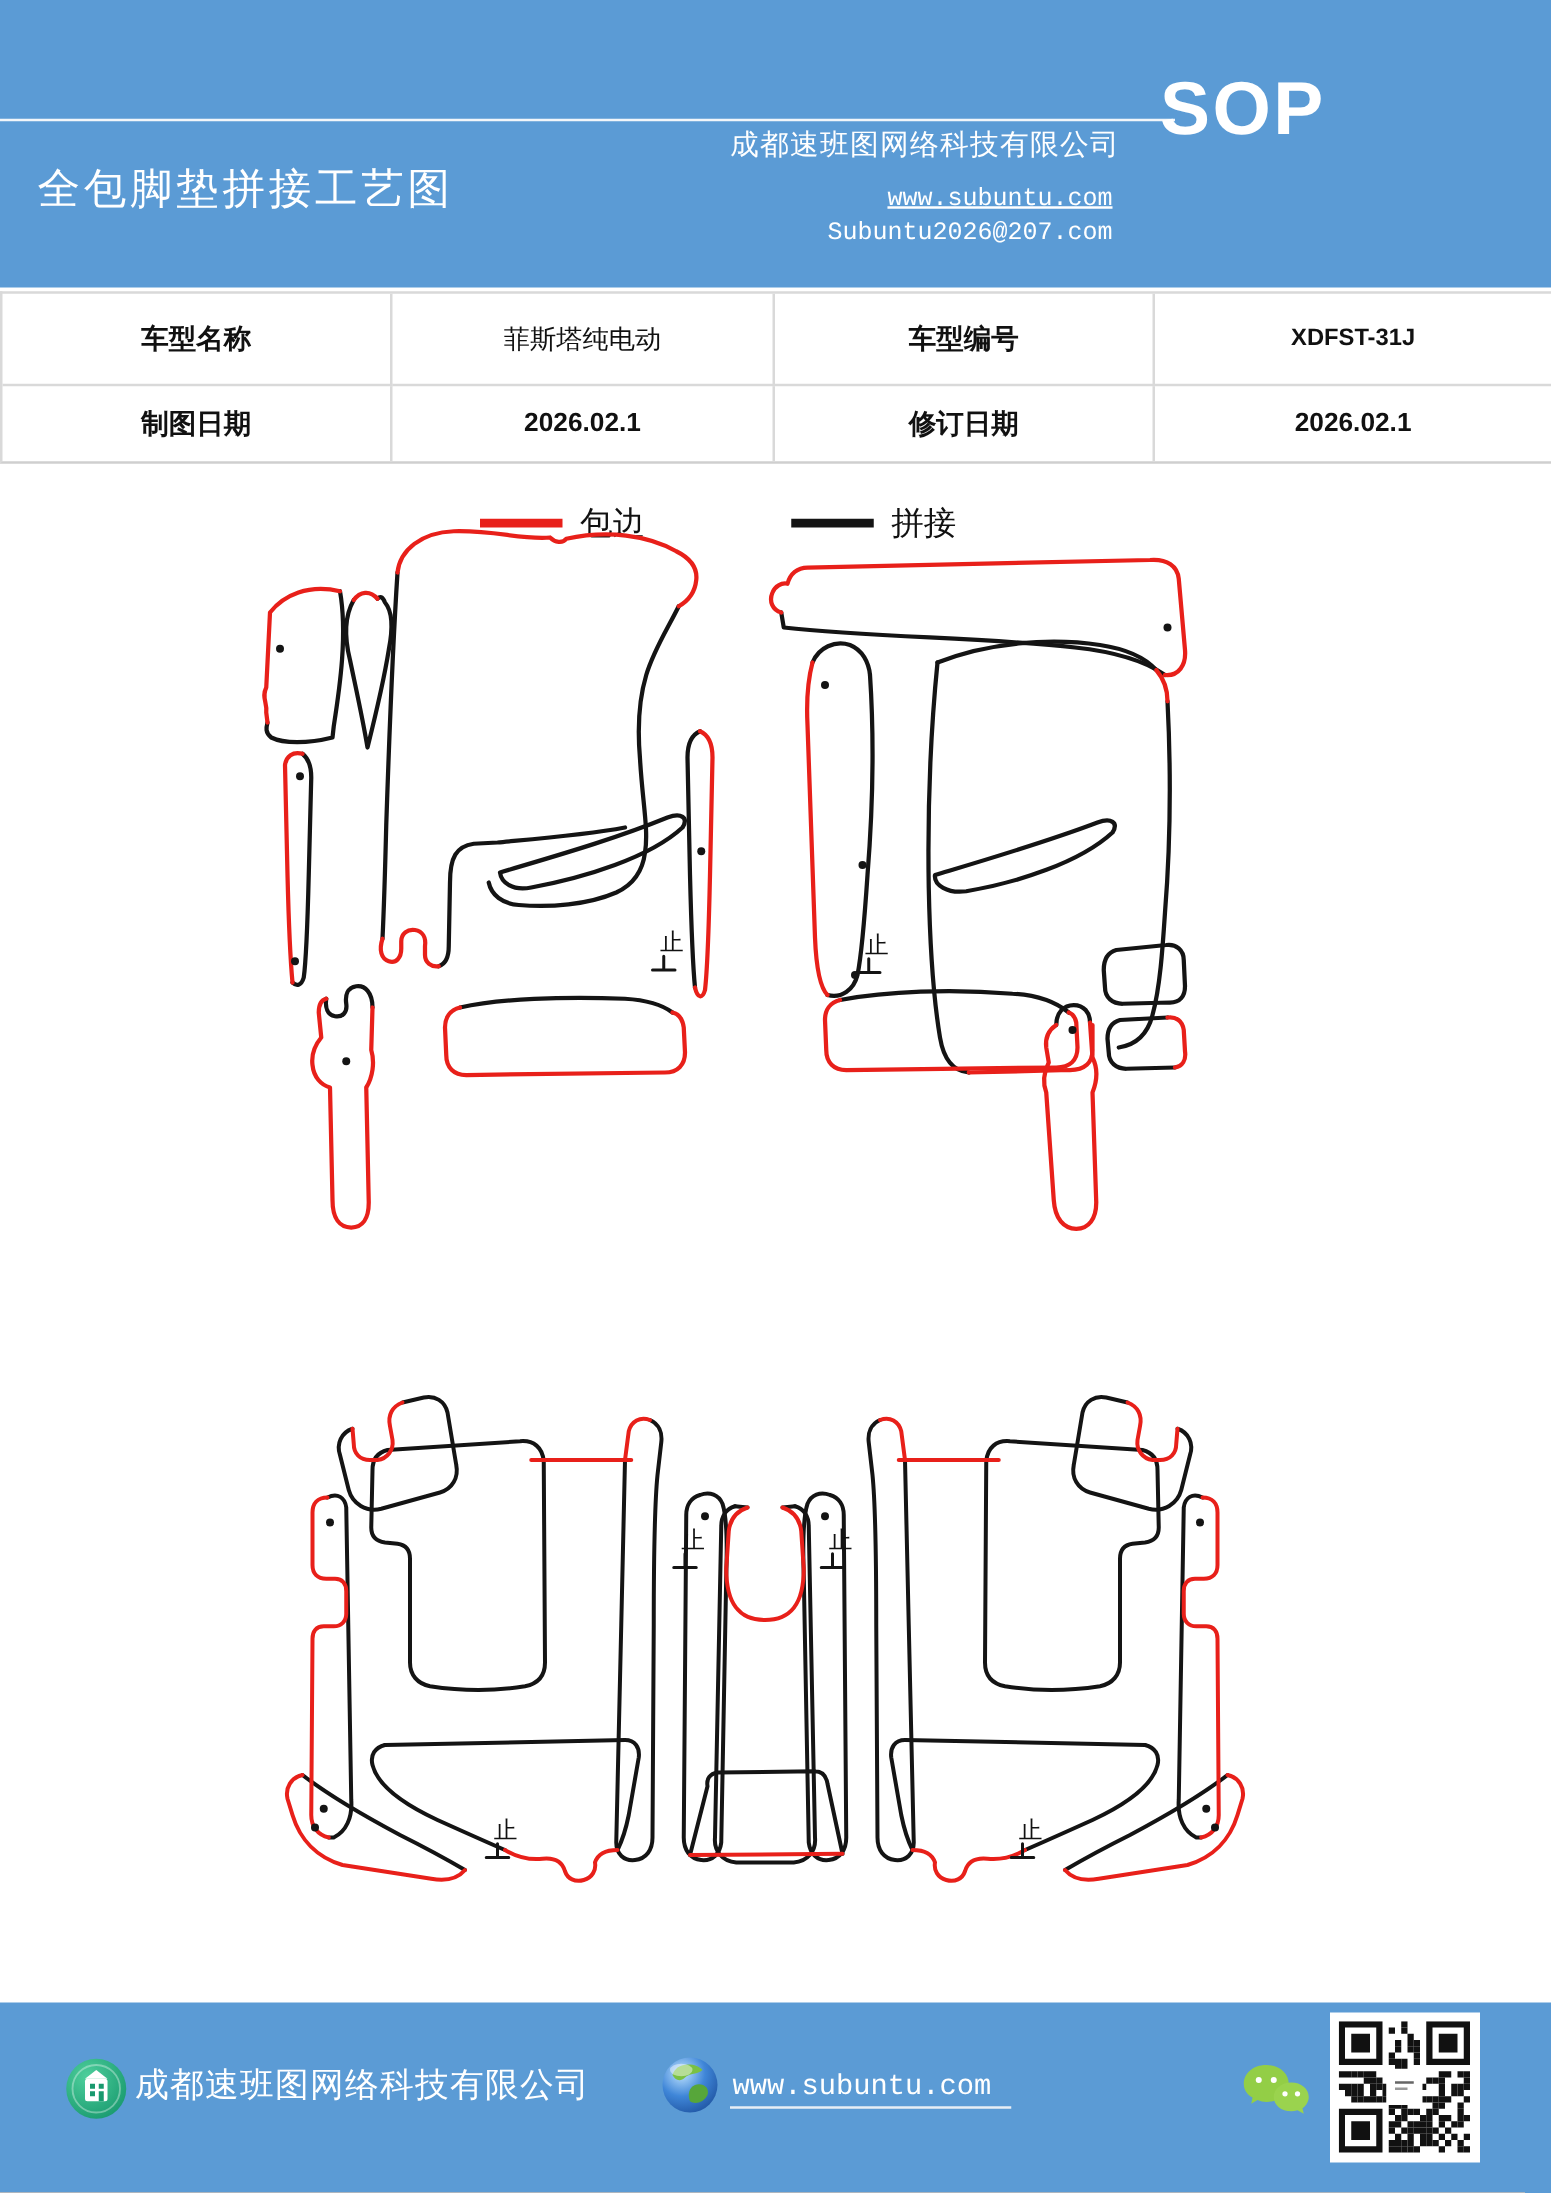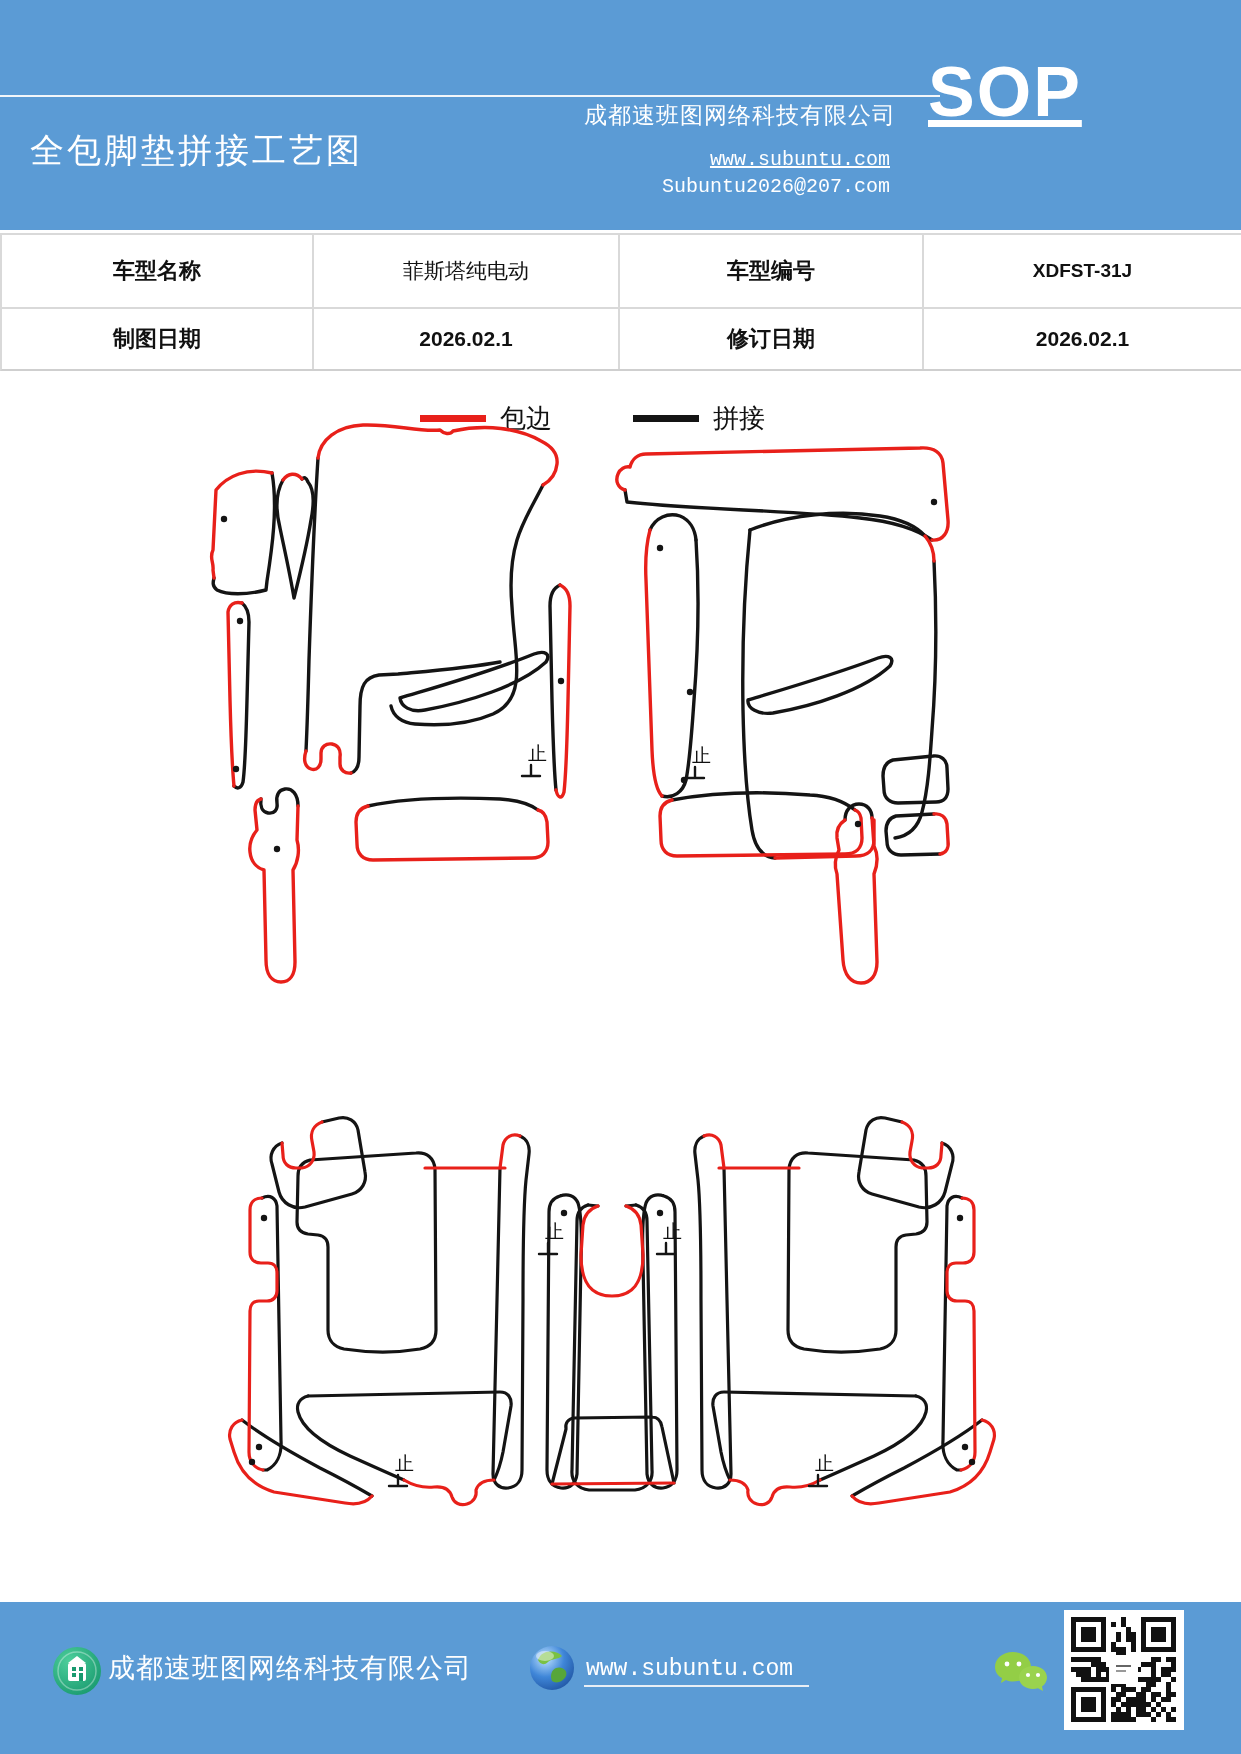--- a/index.html
+++ b/index.html
@@ -11,22 +11,22 @@
          letter-spacing:1px;font-family:"Liberation Sans",sans-serif;}
   .hdr-rule{position:absolute;left:0;top:95px;width:940px;height:2px;background:#f2f6fa;}
   .doc-title{position:absolute;left:30px;top:128px;color:#fff;font-size:34px;letter-spacing:3px;
          font-family:"Liberation Sans",sans-serif;}
   .hdr-co{position:absolute;left:560px;top:100px;width:360px;text-align:center;color:#fff;
          font-size:23px;font-family:"Liberation Serif",serif;letter-spacing:1px;}
   .hdr-links{position:absolute;left:600px;top:148px;width:290px;text-align:right;color:#fff;
          font-family:"Liberation Mono",monospace;}
   .hdr-links .www{font-size:20px;text-decoration:underline;cursor:pointer;}
   .hdr-links .mail{font-size:20px;margin-top:4px;}
-  .sop{position:absolute;left:928px;top:52px;color:#fff;font-size:70px;font-weight:700;
-       letter-spacing:2px;font-family:"Liberation Sans",sans-serif;text-decoration:underline;}
+  .sop{position:absolute;left:928px;top:52px;color:#fff;font-size:60px;font-weight:700;
+       letter-spacing:2px;font-family:"Liberation Sans",sans-serif;}
   
   .tbl{position:absolute;left:0px;top:233px;width:1239px;border:2px solid #d9d9d9;border-bottom:2px solid #cfcfcf;}
   .trow{display:grid;grid-template-columns:312px 306px 304px 1fr;}
   .trow:first-child .tcell{border-bottom:2px solid #d9d9d9;}
   .tcell{border-right:2px solid #d9d9d9;display:flex;align-items:center;justify-content:center;color:#111;}
   .tcell:last-child{border-right:none;}
   .r1{height:72px;} .r2{height:60px;}
   .t-label{font-family:"Liberation Serif",serif;font-size:22px;font-weight:bold;}
   .t-serif{font-family:"Liberation Serif",serif;font-size:21px;}
   .t-code{font-size:19px;font-weight:600;text-align:right;}
@@ -76,21 +76,21 @@
       <div class="tcell r1 t-code">XDFST-31J</div>
     </div>
     <div class="trow">
       <div class="tcell r2 t-label">制图日期</div>
       <div class="tcell r2 t-date">2026.02.1</div>
       <div class="tcell r2 t-label">修订日期</div>
       <div class="tcell r2 t-date">2026.02.1</div>
     </div>
   </div>
 
-  <div class="legend-item" style="left:420px;top:401px;">
+  <div class="legend-item" style="left:384px;top:401px;">
     <span class="sw sw-red"></span>
     <span class="legend-label">包边</span>
   </div>
   <div class="legend-item" style="left:633px;top:401px;">
     <span class="sw sw-black"></span>
     <span class="legend-label">拼接</span>
   </div>
 
   <svg class="drawing" viewBox="0 0 1241 1754" fill="none" stroke-linecap="round" stroke-linejoin="round">
     <defs>

